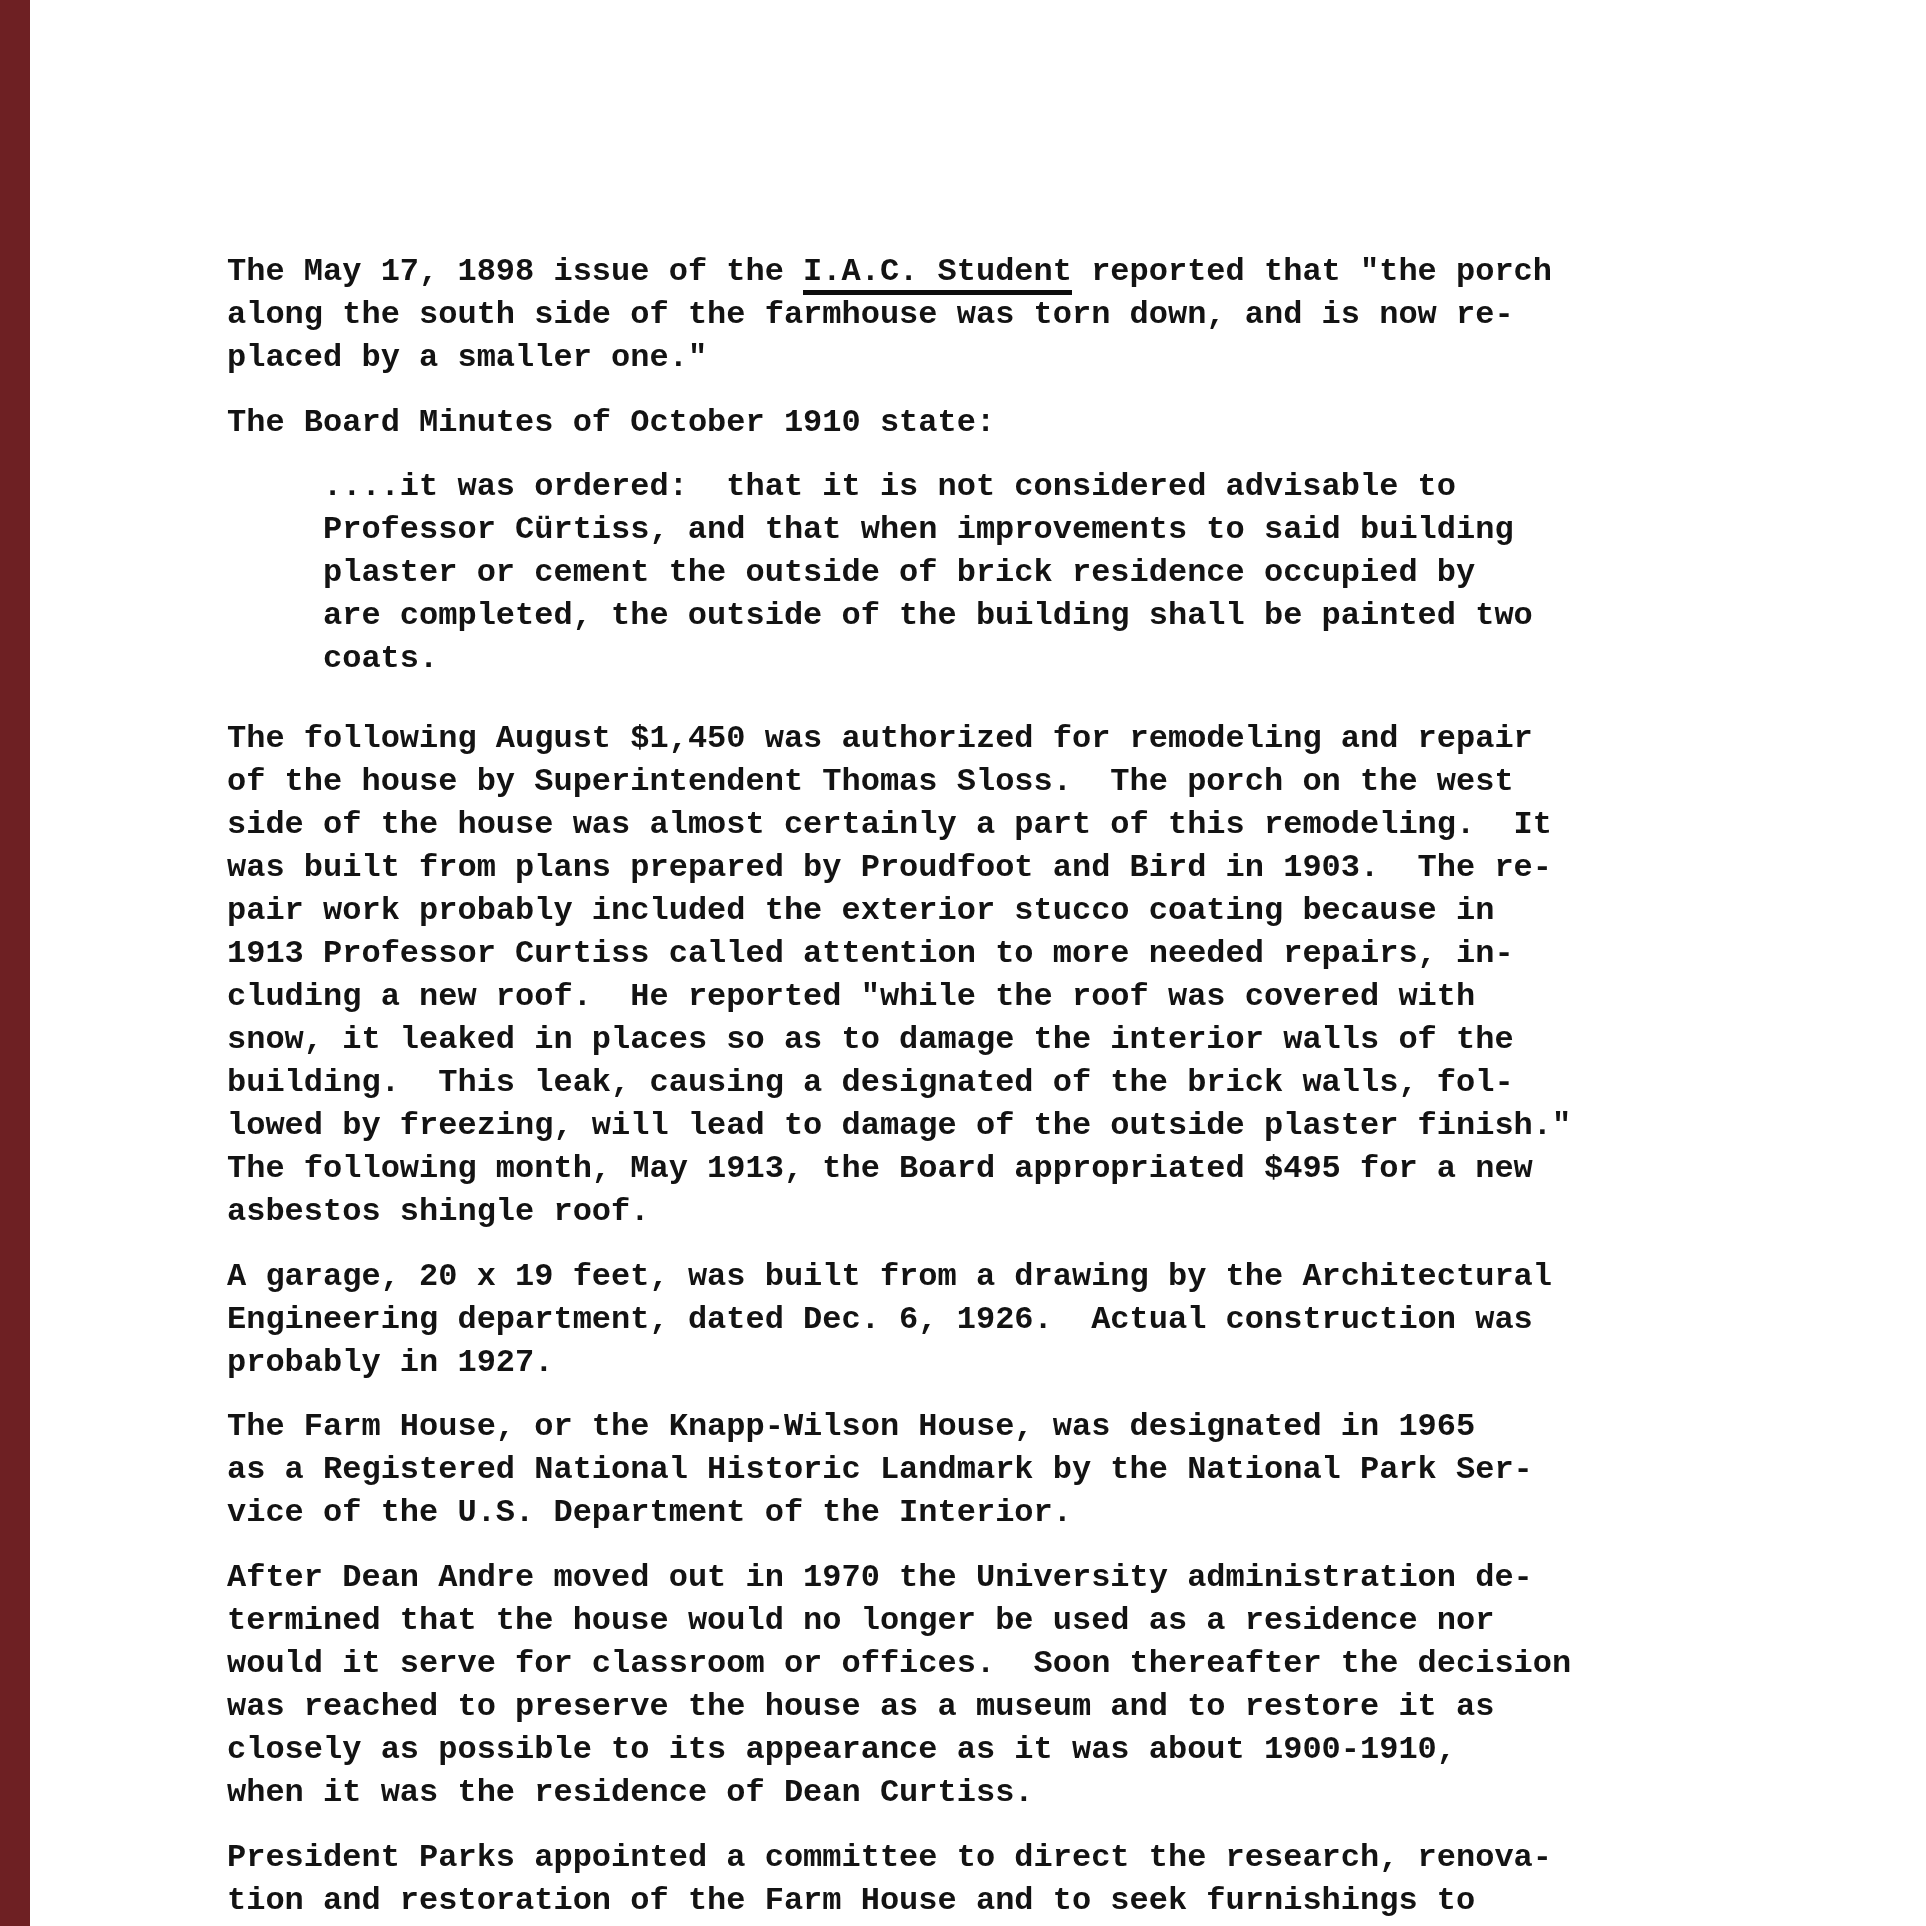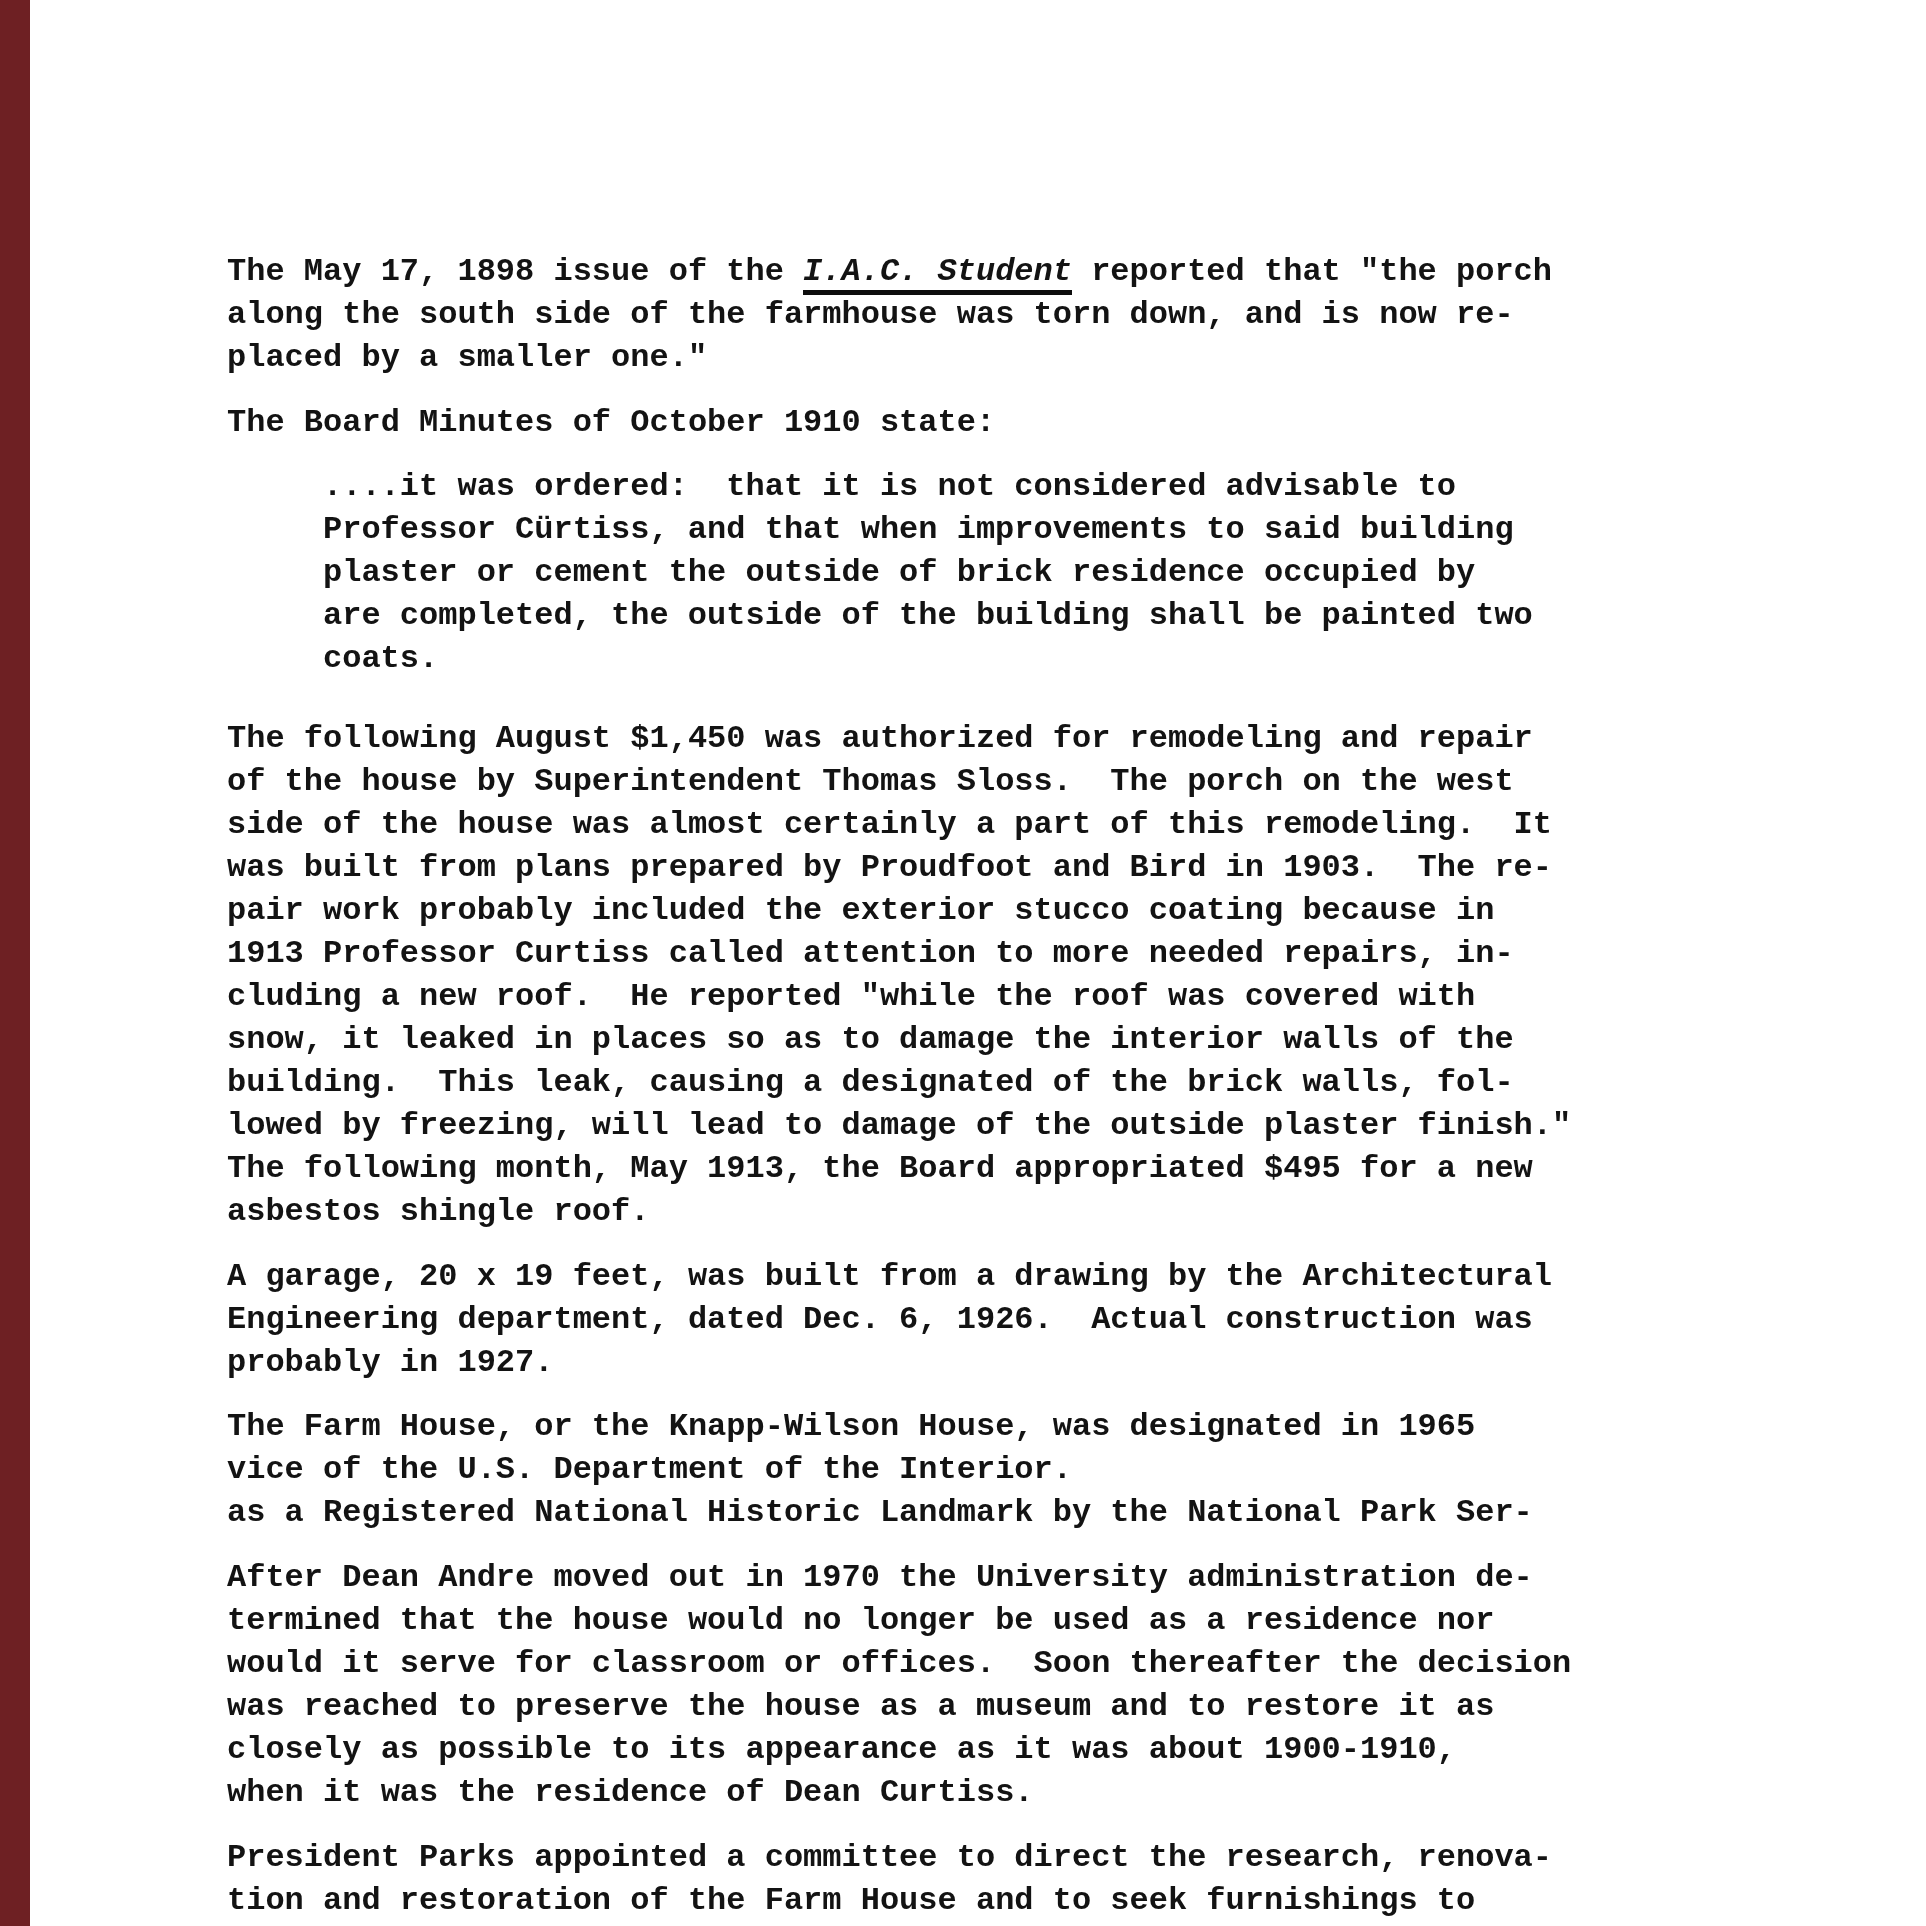--- a/index.html
+++ b/index.html
@@ -33,21 +33,20 @@
     margin: 10px 0 37px 0;
     padding-left: 96px;
   }
   .line {
     white-space: pre;
     min-height: 43px;
   }
   .ul {
     border-bottom: 5.4px solid #0d0d0d;
     padding-bottom: 0;
-    font-style: italic;
   }
 </style>
 </head>
 <body>
 
 <div class="page">
 
   <div class="red-bar"></div>
 
   <div class="content">
@@ -86,22 +85,22 @@
     </div>
 
     <div class="para">
       <div class="line">A garage, 20 x 19 feet, was built from a drawing by the Architectural</div>
       <div class="line">Engineering department, dated Dec. 6, 1926.  Actual construction was</div>
       <div class="line">probably in 1927.</div>
     </div>
 
     <div class="para">
       <div class="line">The Farm House, or the Knapp-Wilson House, was designated in 1965</div>
+      <div class="line">as a Registered National Historic Landmark by the National Park Ser-</div>
       <div class="line">vice of the U.S. Department of the Interior.</div>
-      <div class="line">as a Registered National Historic Landmark by the National Park Ser-</div>
     </div>
 
     <div class="para">
       <div class="line">After Dean Andre moved out in 1970 the University administration de-</div>
       <div class="line">termined that the house would no longer be used as a residence nor</div>
       <div class="line">would it serve for classroom or offices.  Soon thereafter the decision</div>
       <div class="line">was reached to preserve the house as a museum and to restore it as</div>
       <div class="line">closely as possible to its appearance as it was about 1900-1910,</div>
       <div class="line">when it was the residence of Dean Curtiss.</div>
     </div>

